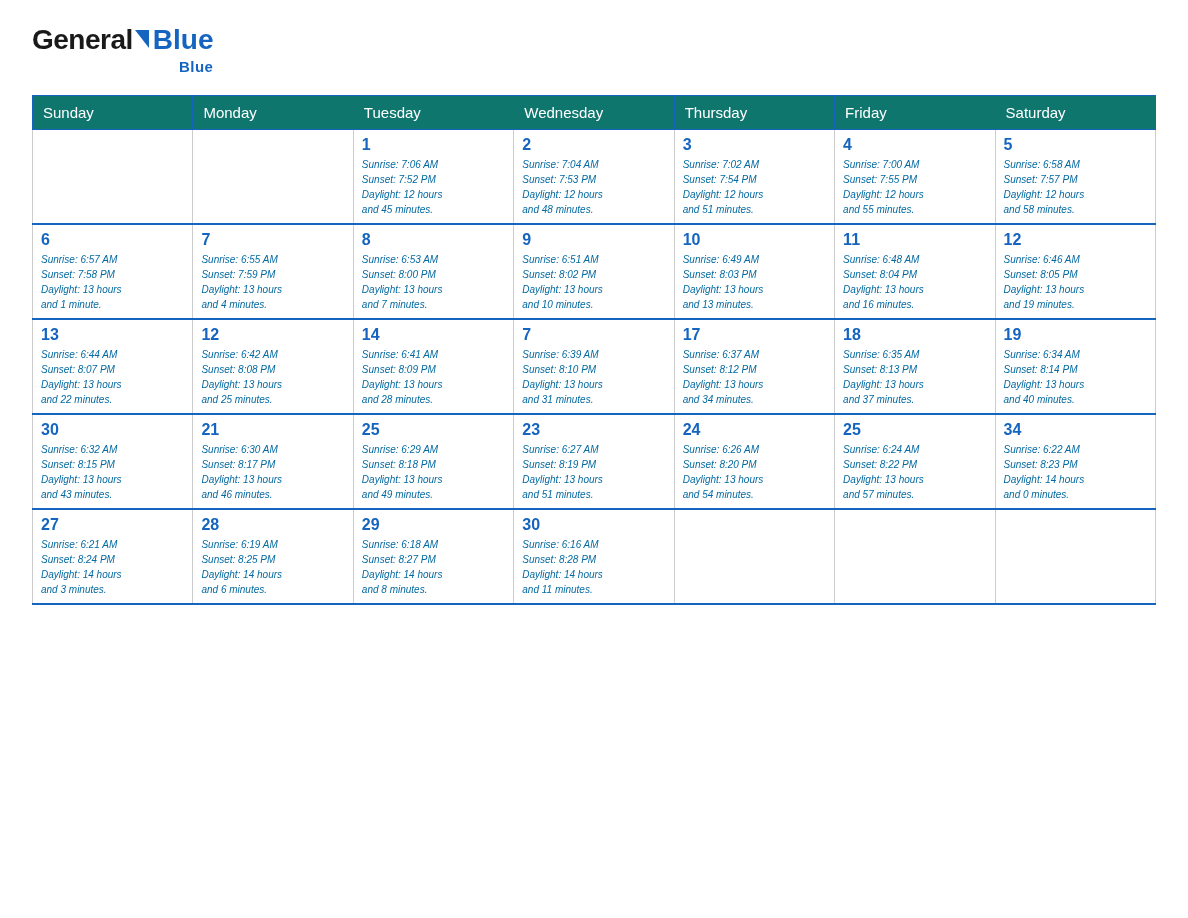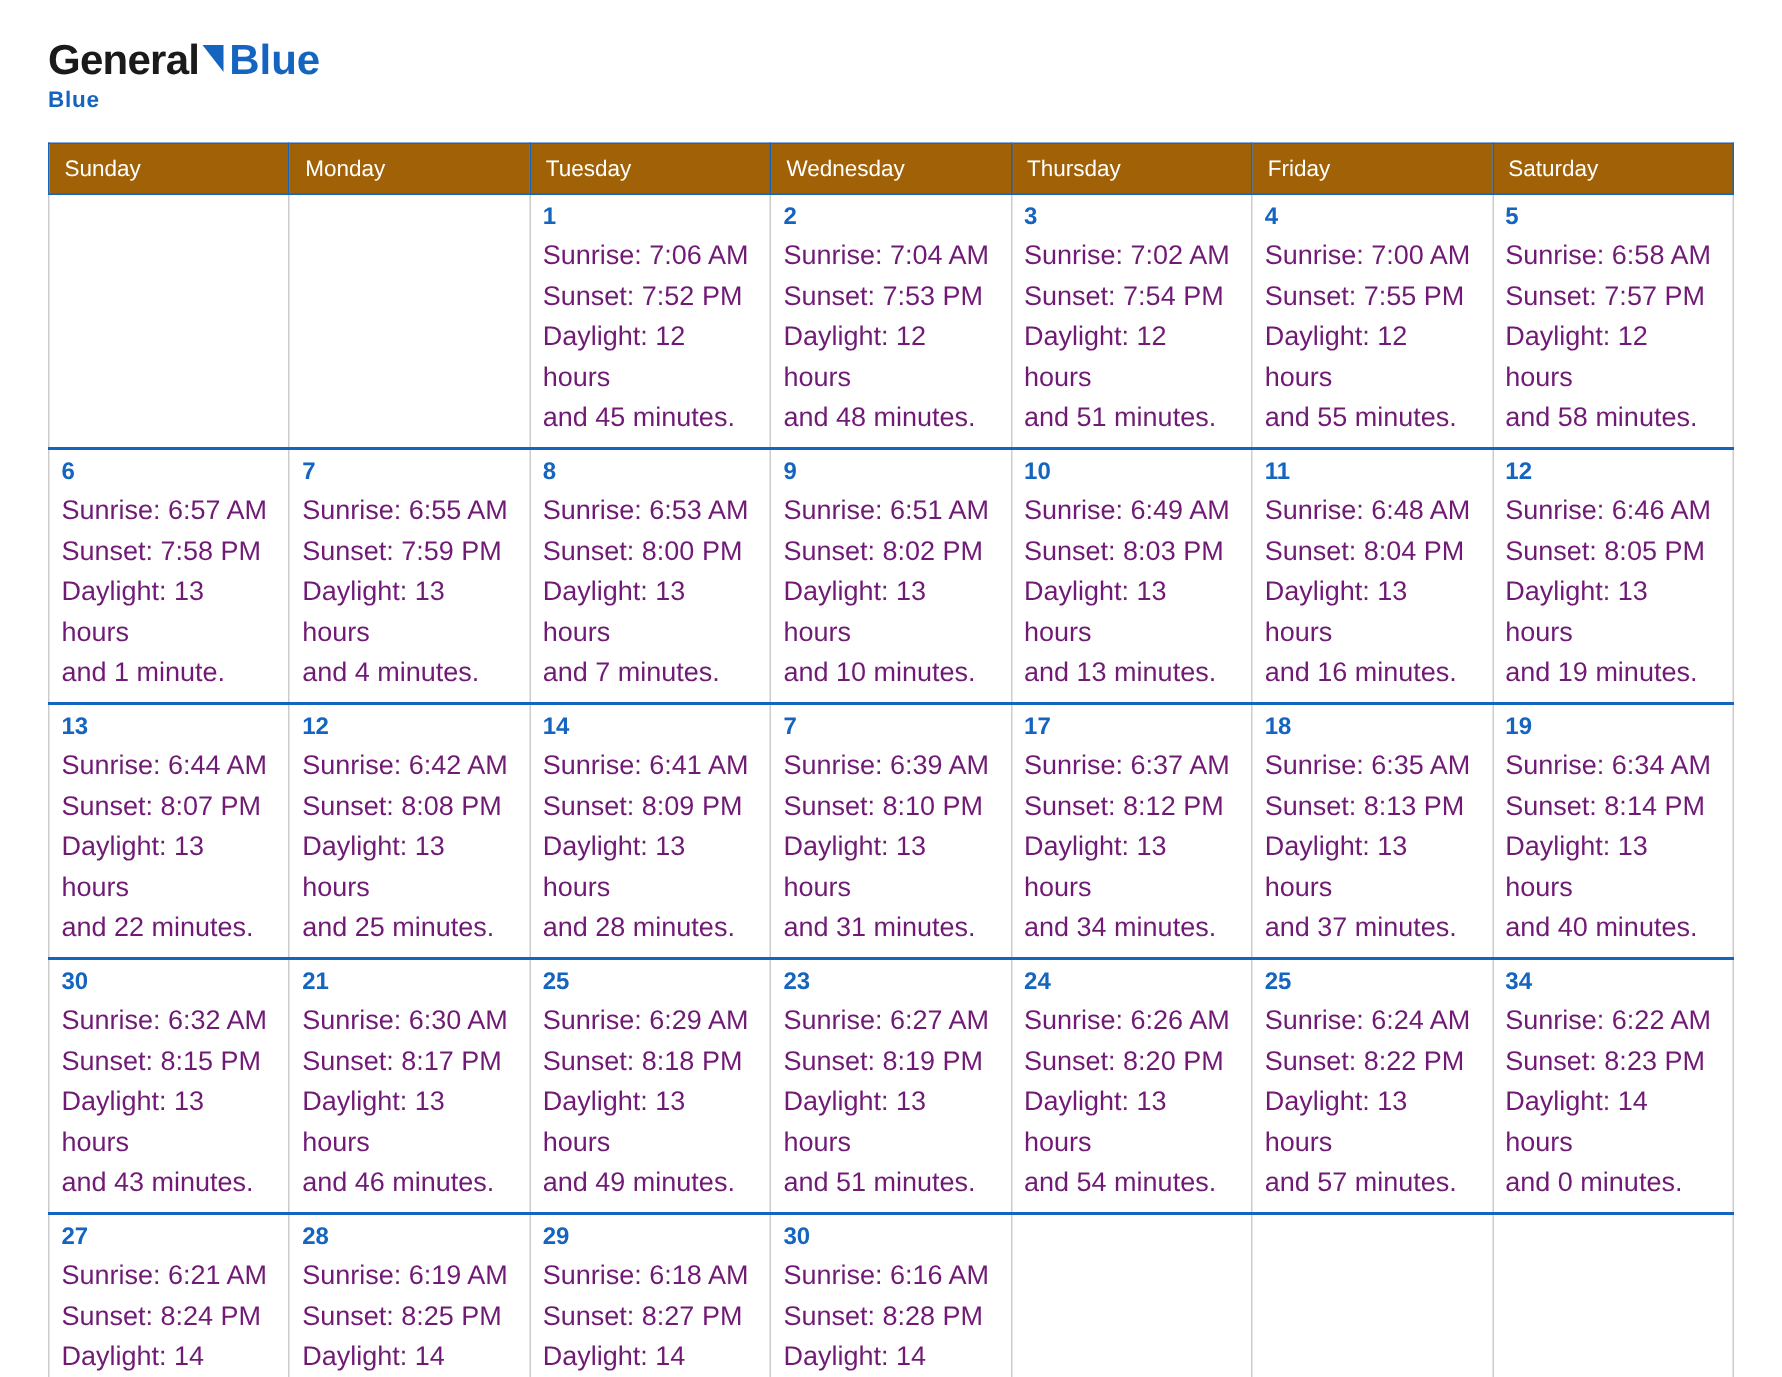--- a/index.html
+++ b/index.html
@@ -12,21 +12,21 @@
     }
     .header {
       display: flex;
       justify-content: space-between;
       align-items: flex-start;
       margin-bottom: 20px;
     }
     .logo {
       display: flex;
       flex-direction: column;
-      align-items: flex-start;
+      align-items: flex-end;
     }
     .logo-top {
       display: flex;
       align-items: center;
     }
     .logo-general {
       font-size: 28px;
       font-weight: bold;
       color: #1a1a1a;
       letter-spacing: -0.5px;
@@ -66,21 +66,21 @@
       font-size: 20px;
       color: #1a1a1a;
       margin-top: 4px;
     }
     .calendar {
       width: 100%;
       border-collapse: collapse;
       border: 1px solid #1565c0;
     }
     .calendar thead tr th {
-      background-color: #a16207;
+      background-color: #0f766e;
       color: #fff;
       font-size: 15px;
       font-weight: normal;
       padding: 8px 10px;
       text-align: left;
       border: 1px solid #1565c0;
     }
     .calendar tbody tr td {
       width: 14.28%;
       vertical-align: top;
@@ -91,23 +91,24 @@
       min-height: 100px;
     }
     .day-number {
       font-size: 16px;
       font-weight: bold;
       color: #1565c0;
       display: block;
       margin-bottom: 3px;
     }
     .day-info {
-      font-size: 18px;
-      color: #701a75;
+      font-size: 10px;
+      color: #0369a1;
       line-height: 1.5;
+      font-style: italic;
     }
     .empty-cell {
       background: #fff;
     }
     tbody tr {
       border-bottom: 2px solid #1565c0;
     }
   </style>
 </head>
 <body>

